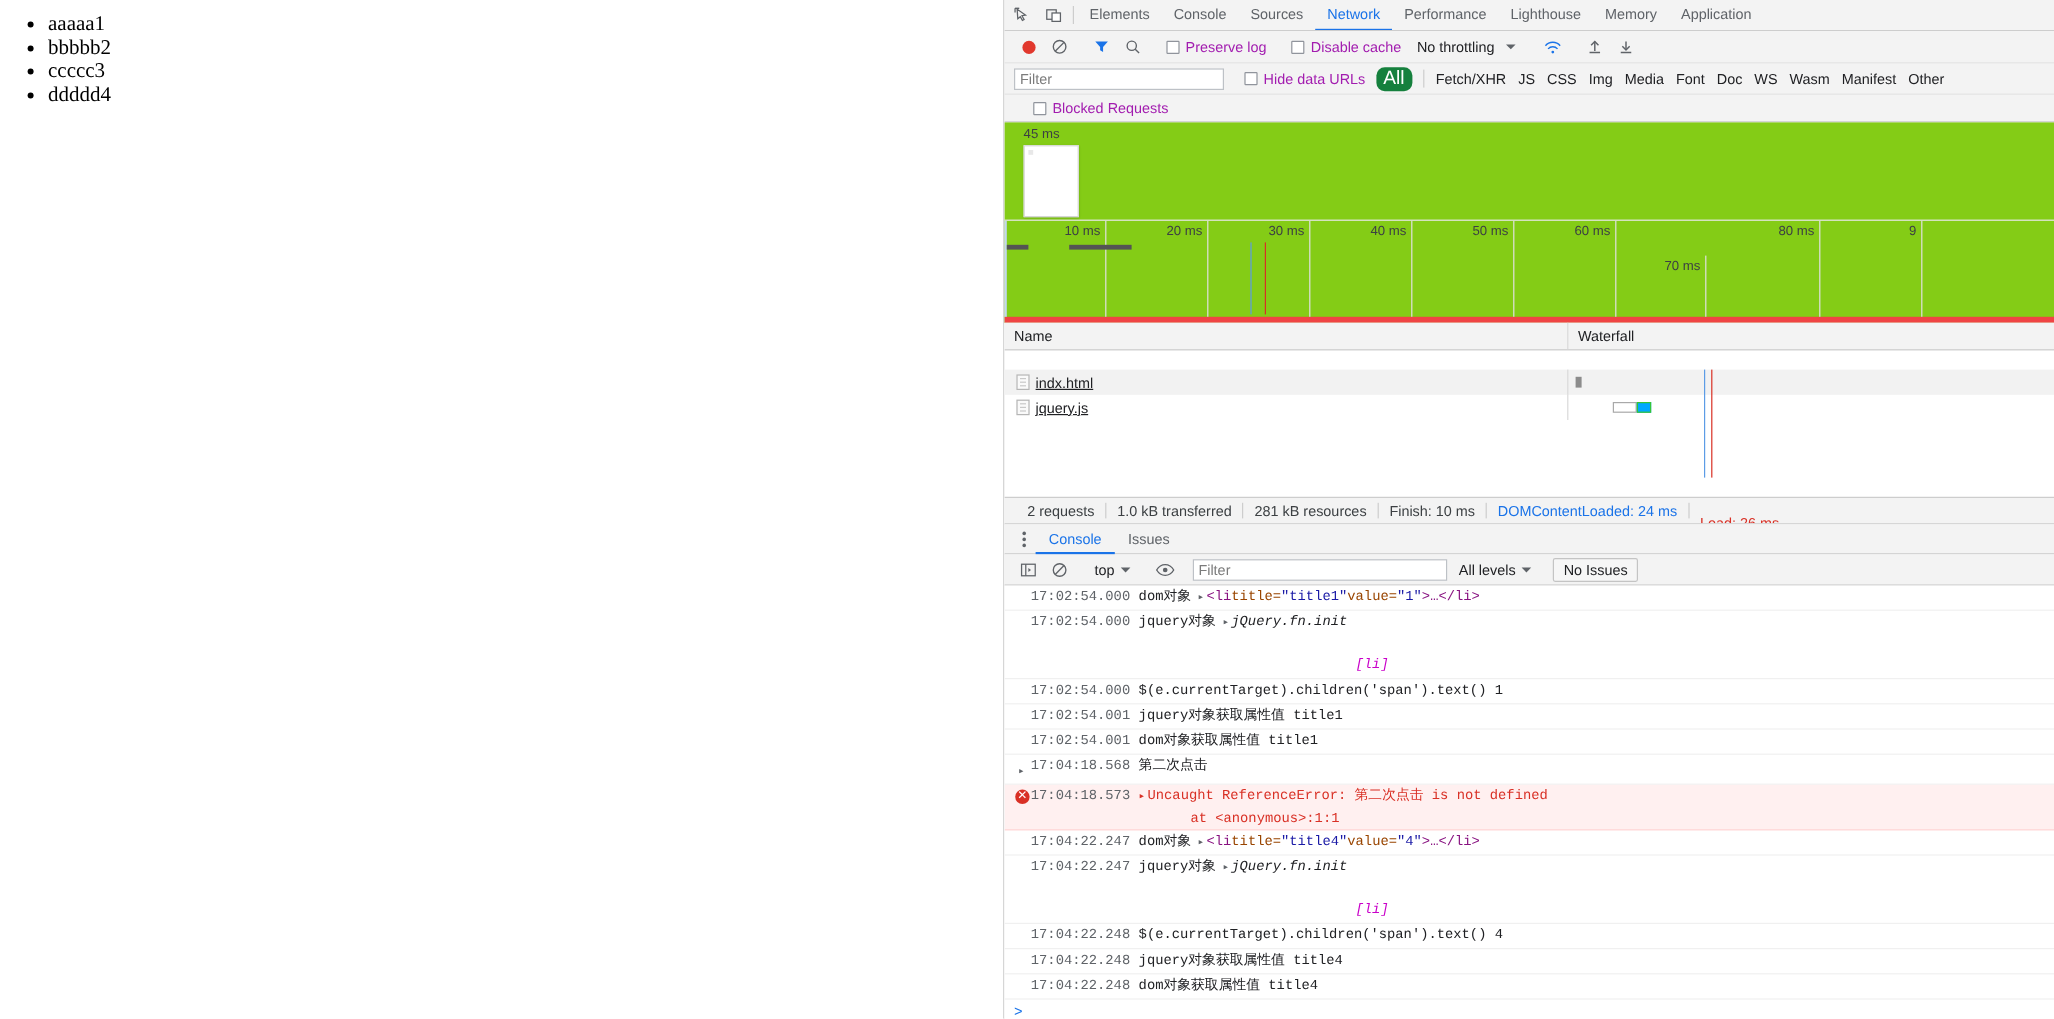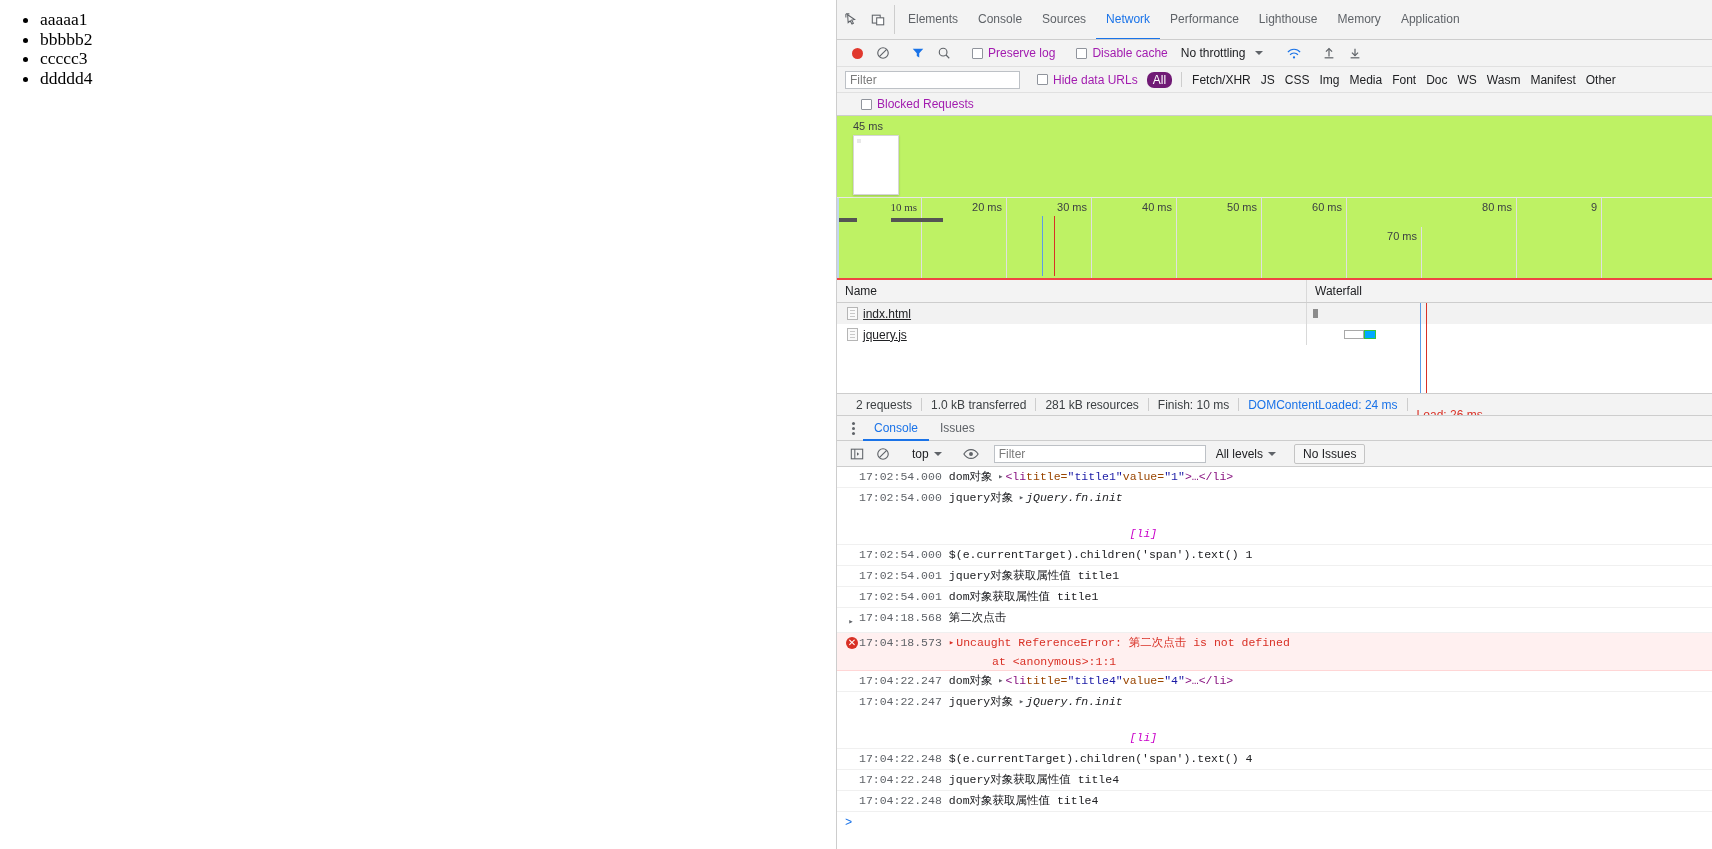--- a/index.html
+++ b/index.html
@@ -29,21 +29,21 @@
     width: 876px; height: 849px; flex: 0 0 876px;
     background: #ffffff; border-left: 1px solid #cdcdcd;
     display: flex; flex-direction: column;
     font-family: "Liberation Sans", sans-serif;
     font-size: 12px; color: #202124;
     overflow: hidden;
   }
 
   
   .dt-tabbar {
-    height: 40px; min-height: 26px; display: flex; align-items: stretch;
+    height: 26px; min-height: 26px; display: flex; align-items: stretch;
     background: #f3f3f3; border-bottom: 1px solid #cdcdcd;
     padding-left: 2px; overflow: hidden;
   }
   .dt-iconbtn {
     width: 26px; display: flex; align-items: center; justify-content: center;
     color: #5f6368;
   }
   .dt-sep { width: 1px; background: #cdcdcd; margin: 5px 3px; }
   .dt-tab {
     display: flex; align-items: center; padding: 0 10px;
@@ -74,33 +74,33 @@
     background: #f3f3f3; border-bottom: 1px solid #e0e0e0;
     padding-left: 8px; gap: 0; overflow: hidden;
   }
   .filter-input {
     width: 175px; height: 18px; border: 1px solid #bdc1c6; background: #fff;
     font-size: 12px; color: #202124; padding: 0 4px; outline: none;
     font-family: "Liberation Sans", sans-serif;
   }
   .filter-input::placeholder { color: #7b7b7b; }
   .type-pill {
-    font-size: 12px; color: #fff; background: #701a75; border-radius: 7px;
+    font-size: 16px; color: #fff; background: #15803d; border-radius: 7px;
     padding: 1px 6px; margin: 0 4px; white-space: nowrap;
   }
   .type-item { font-size: 12px; color: #202124; padding: 0 5px; white-space: nowrap; text-align: right; }
   .vsep { width: 1px; height: 15px; background: #cdcdcd; margin: 0 5px; }
 
   .nw-blocked {
     height: 23px; min-height: 23px; display: flex; align-items: center;
     background: #f3f3f3; border-bottom: 1px solid #cdcdcd; padding-left: 8px;
   }
 
   
-  .nw-overview { background: #bef264; border-bottom: 2px solid #ef4444; }
+  .nw-overview { background: #84cc16; border-bottom: 5px solid #ef4444; }
   .filmstrip {
     height: 82px; position: relative; padding-left: 16px; padding-top: 4px;
     border-bottom: 1px solid #e8e8e8;
   }
   .filmstrip-time { font-size: 11px; color: #3c4043; margin-bottom: 3px; }
   .filmstrip-shot {
     width: 46px; height: 60px; background: #fff; border: 1px solid #d6d6d6;
     box-shadow: 0 1px 2px rgba(0,0,0,.18); position: relative;
   }
   .filmstrip-shot::after {
@@ -112,21 +112,21 @@
   }
   .tl-tick span {
     position: absolute; right: 4px; top: 3px; font-size: 11px; color: #3c4043; white-space: nowrap;
   }
   .tl-reqbar { position: absolute; height: 4px; background: #545454; }
   .tl-dcl { position: absolute; top: 18px; bottom: 2px; width: 1px; background: #5c9ce6; }
   .tl-load { position: absolute; top: 18px; bottom: 2px; width: 1px; background: #d93025; }
   .tl-leftedge { position: absolute; top: 0; bottom: 0; width: 2px; background: #c3d7ef; }
 
   
-  .nw-table { flex: 0 0 auto; display: flex; flex-direction: column; background: #fff; }
+  .nw-table { flex: 0 0 auto; display: flex; flex-direction: column; background: #fff; gap: 16px; }
   .tbl-head {
     height: 23px; display: flex; background: #f3f3f3;
     border-bottom: 1px solid #cdcdcd; font-size: 12px; color: #202124;
   }
   .th-name { width: 470px; padding: 4px 0 0 8px; border-right: 1px solid #d9d9d9; }
   .th-wf { padding: 4px 0 0 8px; flex: 1; }
   .tbl-body { height: 90px; position: relative; text-decoration: underline; }
   .tr {
     height: 21px; display: flex; align-items: center; font-size: 12px; color: #202124;
   }
@@ -356,21 +356,21 @@
       </label>
     </div>
 
     <div class="nw-overview">
       <div class="filmstrip">
         <div class="filmstrip-time">45 ms</div>
         <div class="filmstrip-shot"></div>
       </div>
       <div class="tl-ruler">
         <div class="tl-leftedge" style="left:0;"></div>
-        <div class="tl-tick" style="left:0;width:85px;font-family:Liberation Serif, serif;">
+        <div class="tl-tick" style="left:0;width:85px;">
             <span>10 ms</span>
           </div>
         <div class="tl-tick" style="left:85px;width:85px;">
             <span>20 ms</span>
           </div>
         <div class="tl-tick" style="left:170px;width:85px;">
             <span>30 ms</span>
           </div>
         <div class="tl-tick" style="left:255px;width:85px;">
             <span>40 ms</span>

